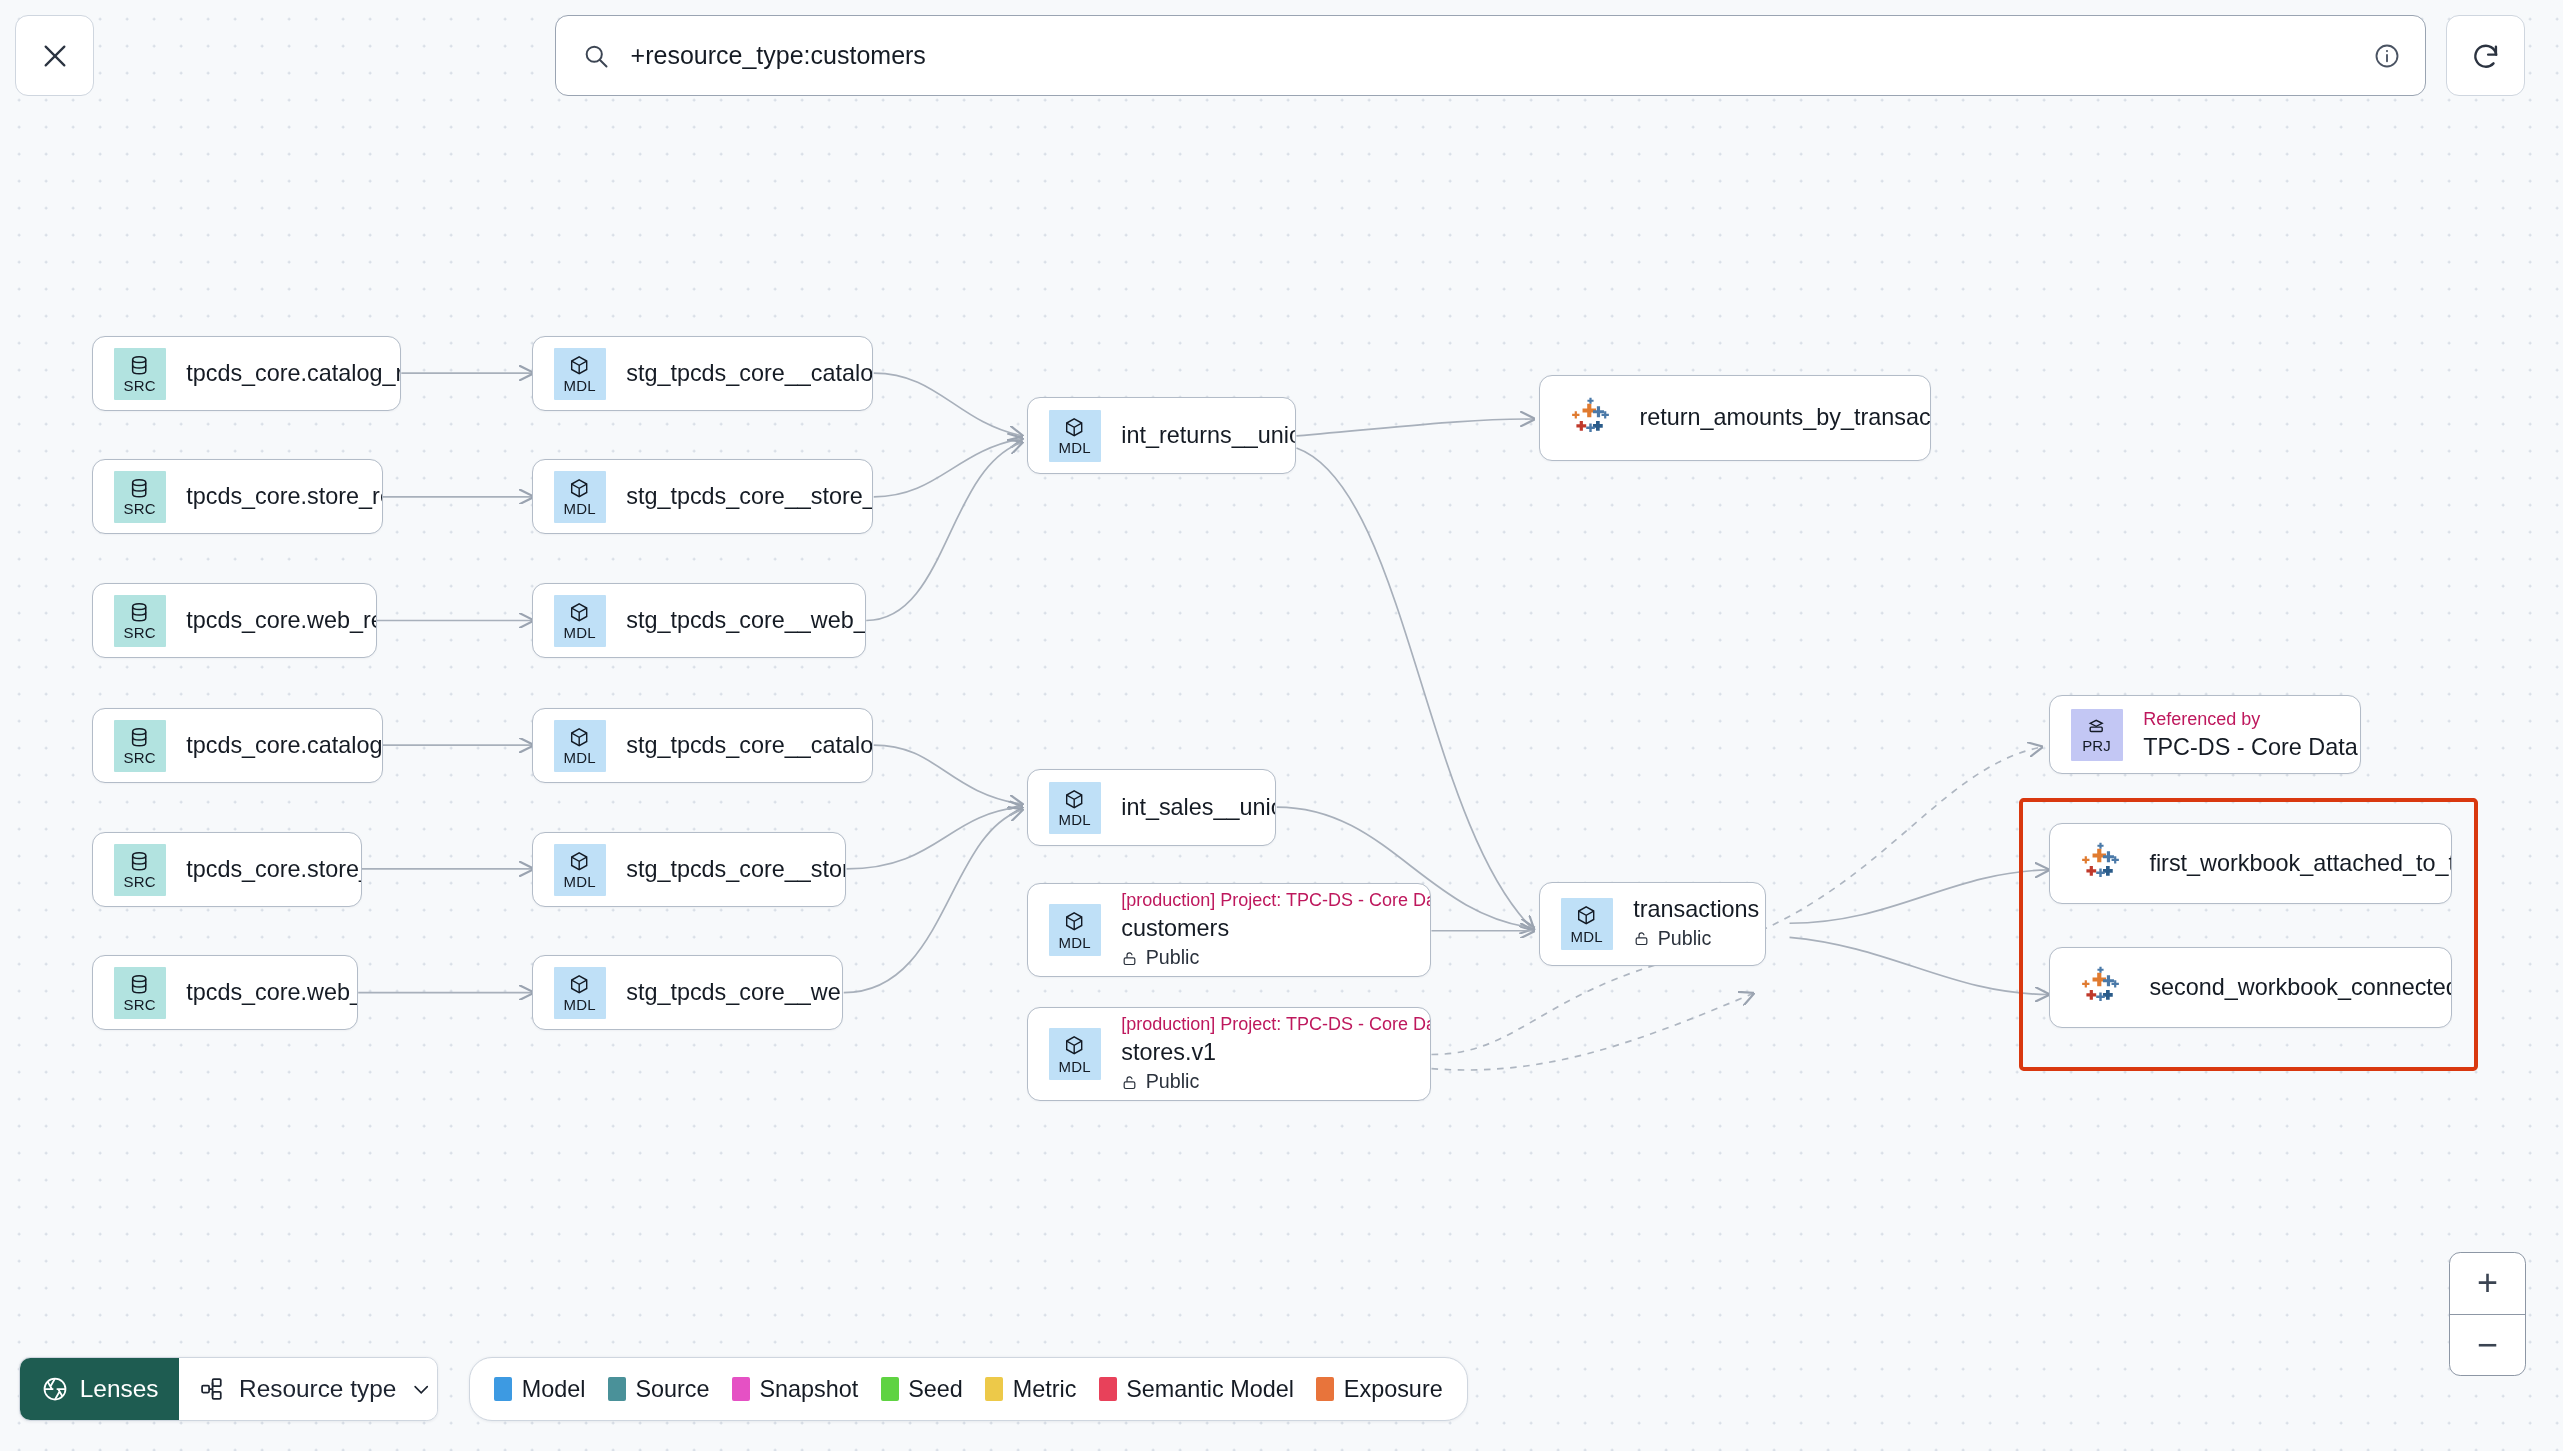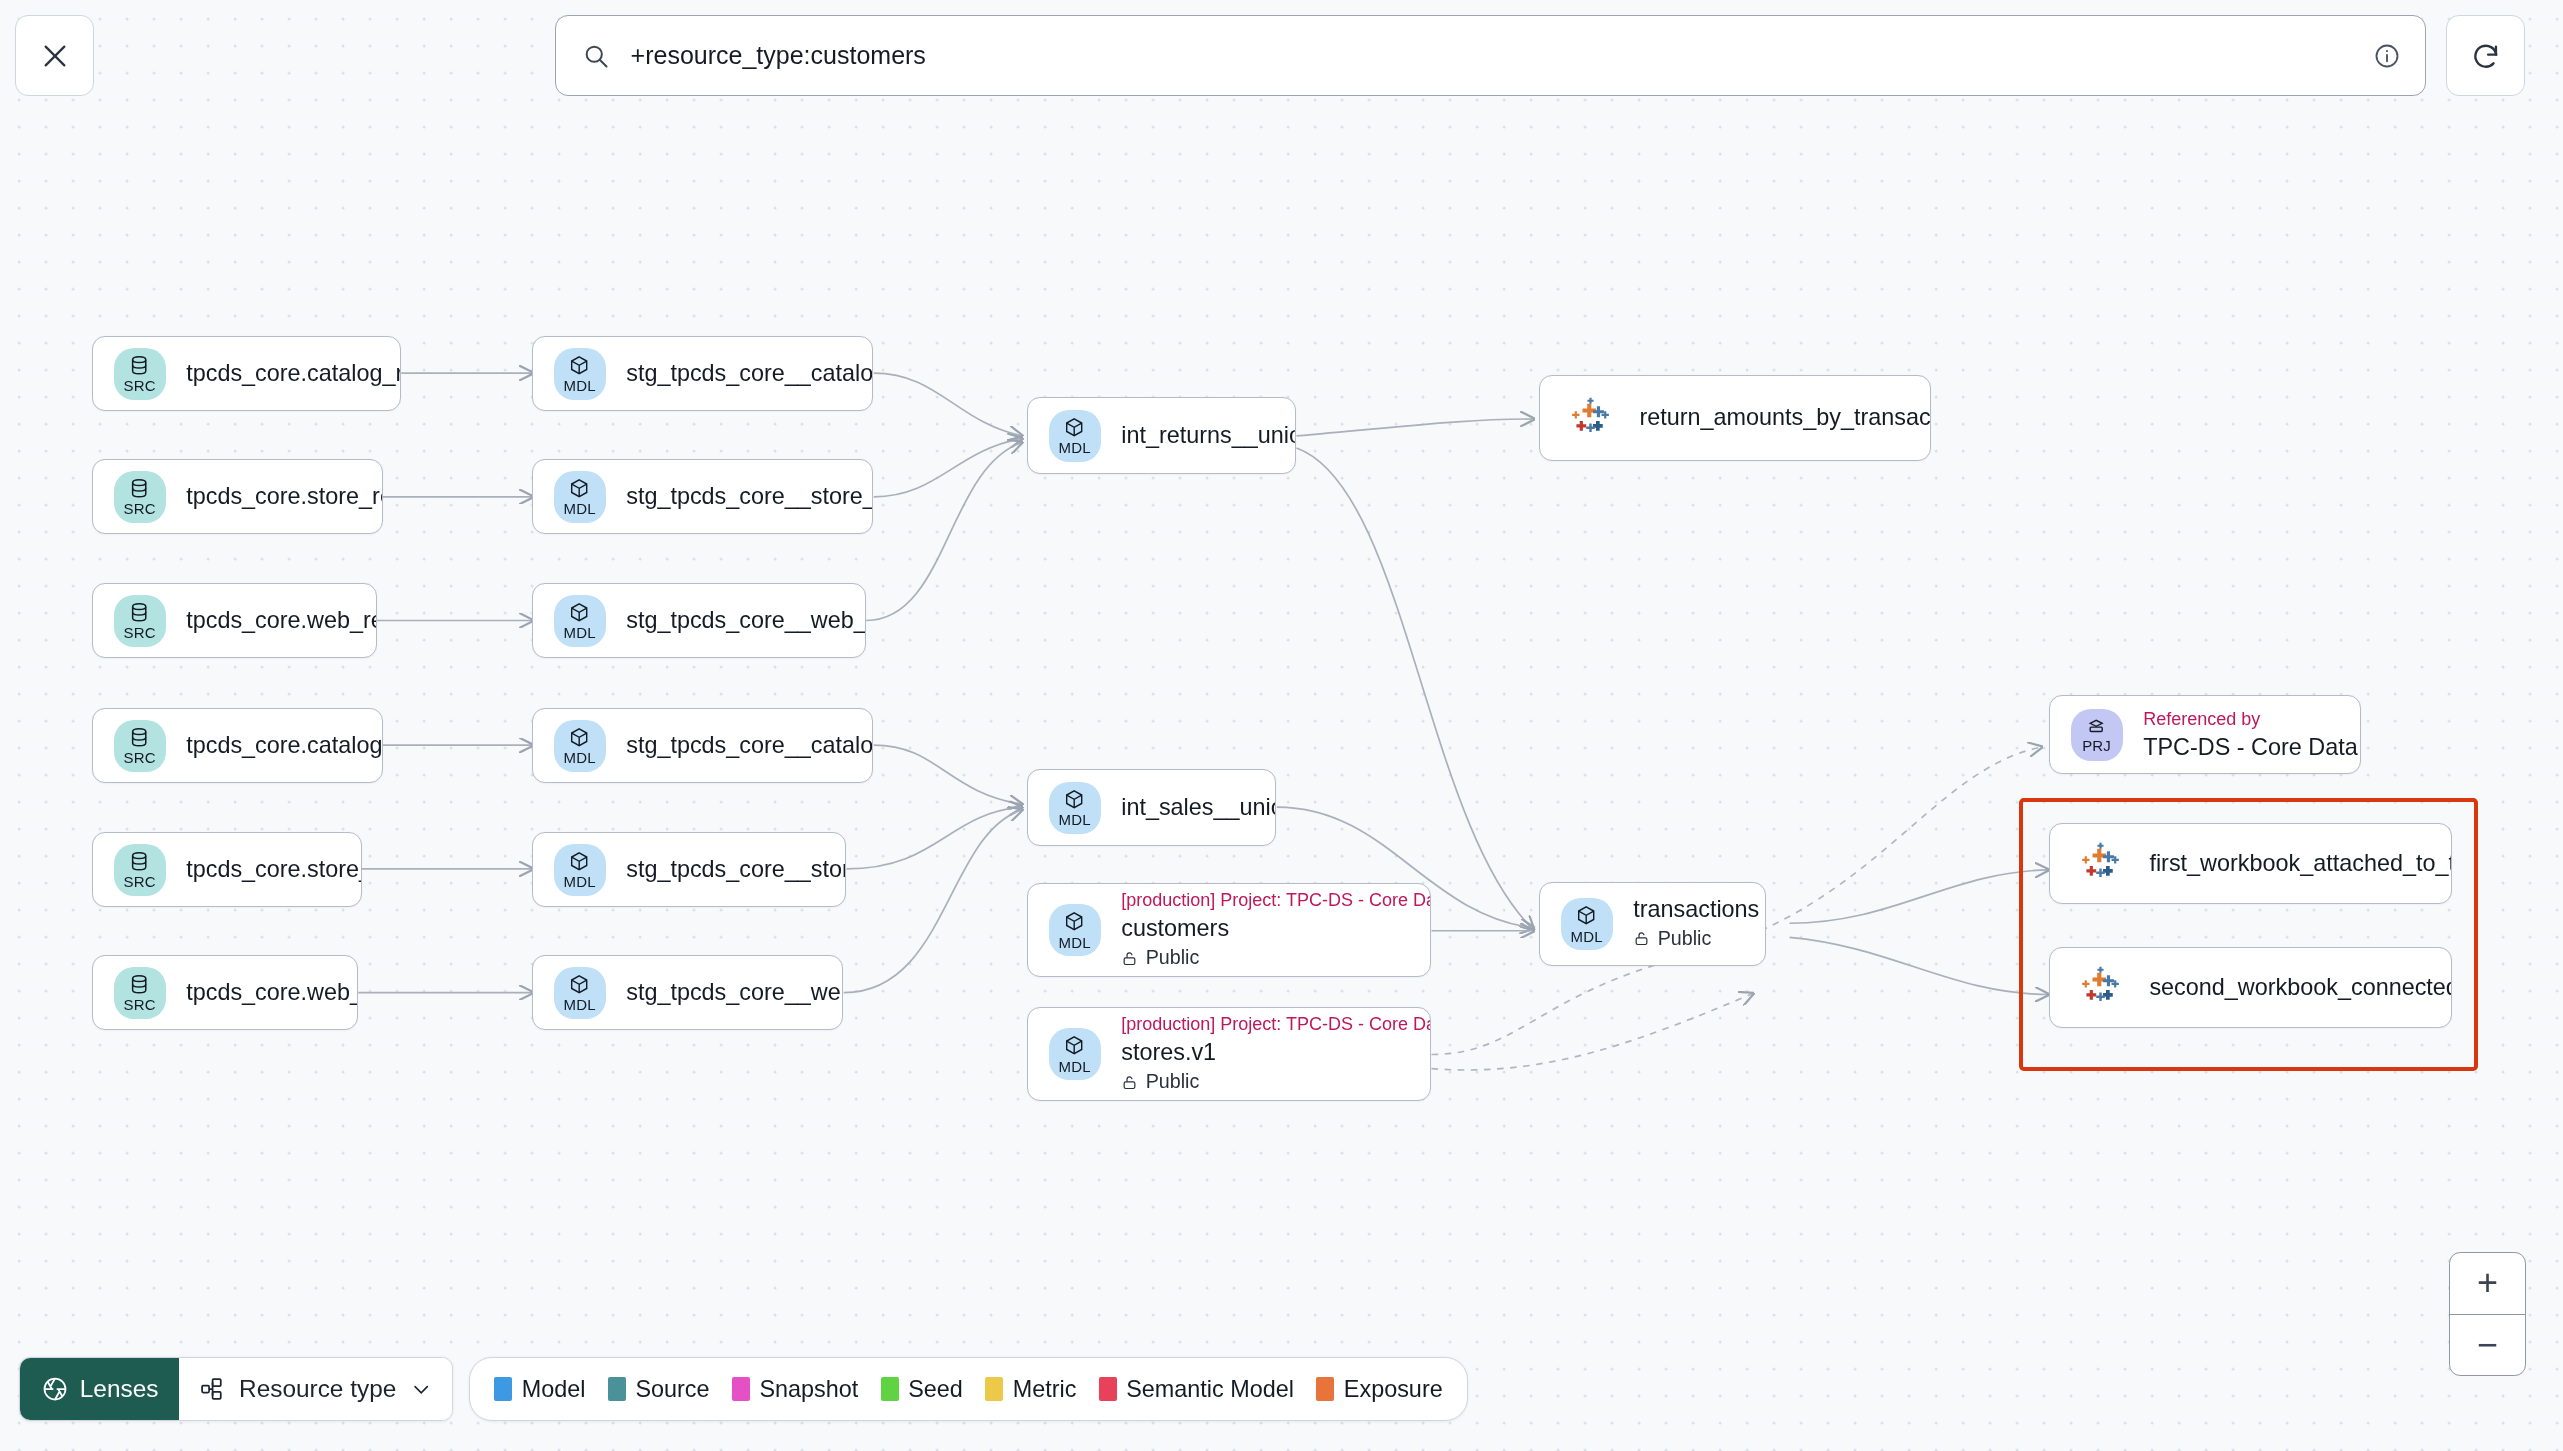--- a/index.html
+++ b/index.html
@@ -64,21 +64,21 @@
     position: absolute;
     background: #fff;
     border: 1.5px solid #b3bcc8;
     border-radius: 13px;
     display: flex; align-items: center;
     padding-left: 20.6px;
     cursor: pointer;
     box-shadow: 0 0.9px 1.9px rgba(20,30,50,.04);
   }
   .badge {
-    width: 52px; height: 52px; border-radius: 20px;
+    width: 52px; height: 52px; border-radius: 1px;
     display: flex; flex-direction: column; align-items: center; justify-content: center;
     flex: 0 0 auto; margin-right: 20.6px;
   }
   .badge.src { background: #b2e3e0; }
   .badge.mdl { background: #bfe0f7; }
   .badge.prj { background: #c3c7f4; }
   .badge .bl { font-size: 15px; line-height: 1; color: #131a24; letter-spacing: 0.2px; margin-top: 1.9px; font-weight: 400;}
   .badge svg { display: block; }
 
   .ntext { display: flex; flex-direction: column; justify-content: center; overflow: hidden; padding-right: 13px;}
@@ -106,21 +106,21 @@
     box-shadow: 0 0.9px 2.8px rgba(20,30,50,.07);
   }
   .lenses-btn {
     background: #1e5c51; color: #fff;
     display: flex; align-items: center; gap: 11.2px;
     padding: 0 20.6px; font-size: 24.4px; cursor: pointer;
   }
   .restype-btn {
     background: #fff; color: #1d2430;
     display: flex; align-items: center; gap: 13px;
-    padding: 0 18px 0 19px; font-size: 24.4px; cursor: pointer;
+    padding: 0 3px 0 19px; font-size: 24.4px; cursor: pointer;
   }
   .legend {
     position: absolute; left: 469px; top: 1357px;
     height: 64px; display: flex; align-items: center; gap: 0;
     background: #fff; border: 1.5px solid #cfd6df; border-radius: 23px;
     padding: 0 24.4px;
     box-shadow: 0 0.9px 2.8px rgba(20,30,50,.07);
   }
   .legend-item { display: flex; align-items: center; gap: 9.4px; margin-right: 22.5px; }
   .legend-item:last-child { margin-right: 0; }

